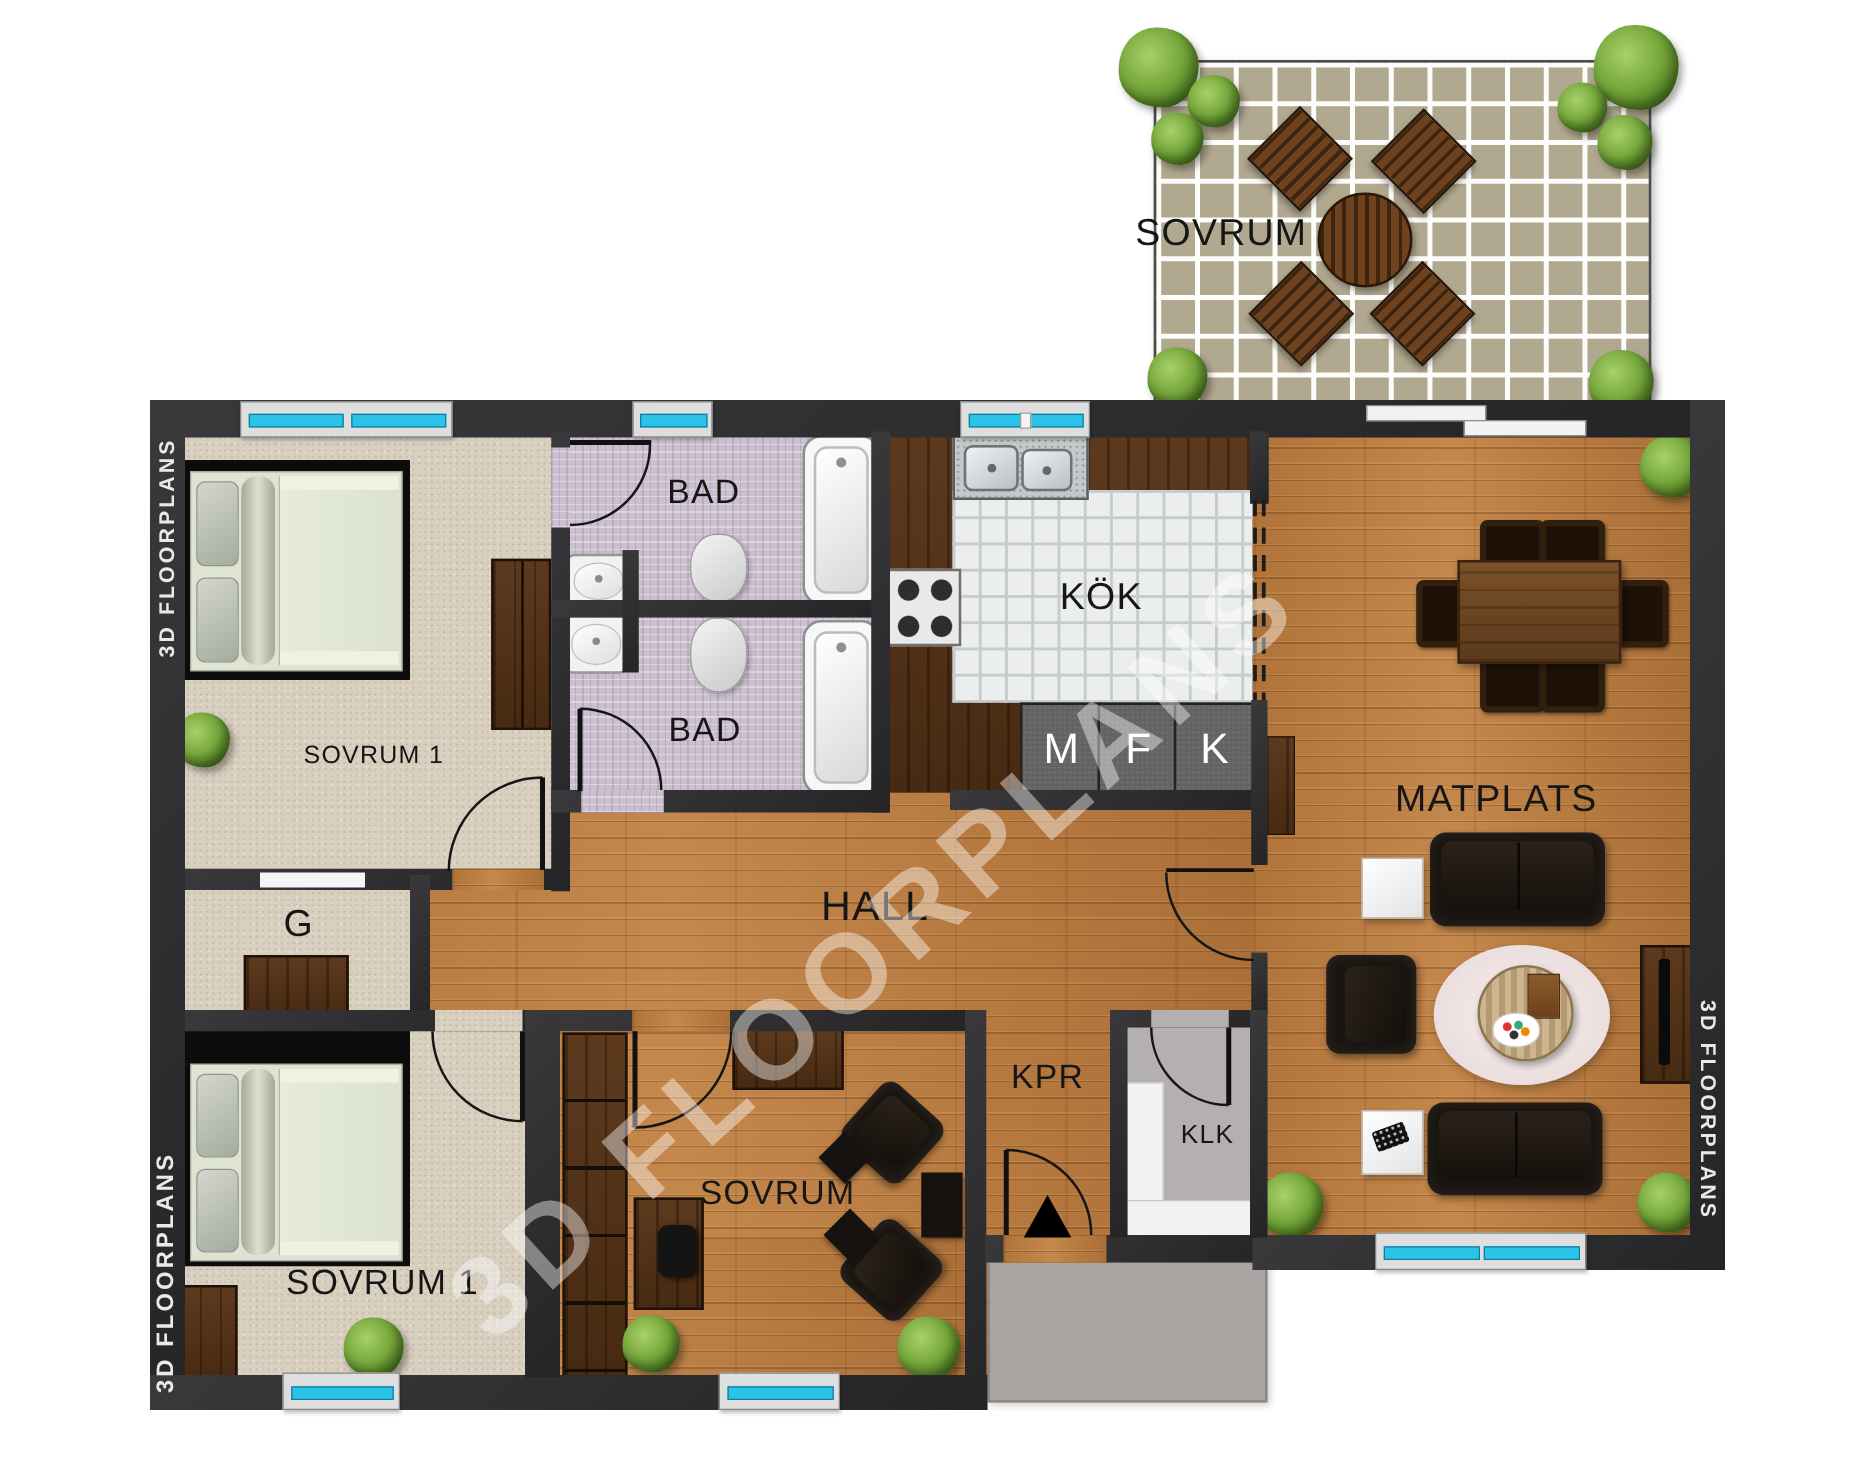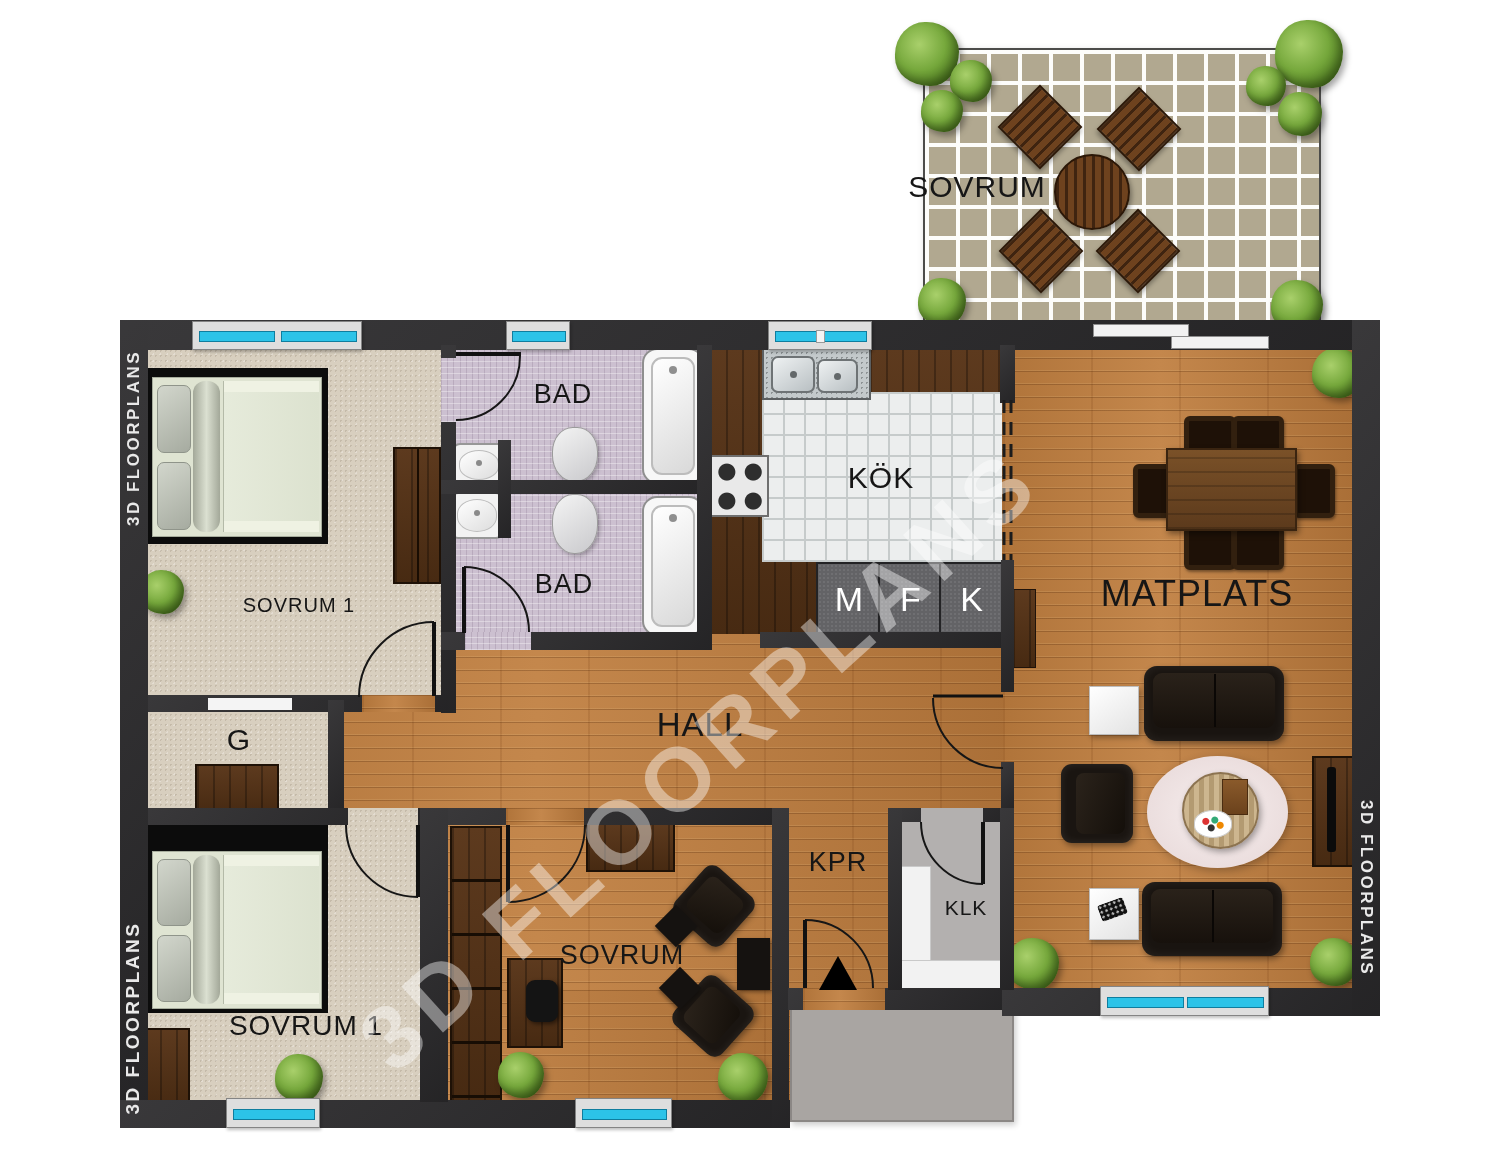--- a/index.html
+++ b/index.html
@@ -315,20 +315,20 @@
   <div class="rlabel zl" style="left:299px;top:605px;font-size:20px">SOVRUM 1</div>
   <div class="rlabel zl" style="left:306px;top:1026px;font-size:28px">SOVRUM 1</div>
   <div class="rlabel zl" style="left:563px;top:394px">BAD</div>
   <div class="rlabel zl" style="left:564px;top:584px">BAD</div>
   <div class="rlabel zl" style="left:881px;top:478px;font-size:30px">KÖK</div>
   <div class="rlabel zl" style="left:700px;top:725px;font-size:33px">HALL</div>
   <div class="rlabel zl" style="left:622px;top:955px">SOVRUM</div>
   <div class="rlabel zl" style="left:838px;top:862px">KPR</div>
   <div class="rlabel zl" style="left:966px;top:908px;font-size:21px">KLK</div>
   <div class="rlabel zl" style="left:239px;top:740px;font-size:30px">G</div>
-  <div class="rlabel zl" style="left:1197px;top:594px;font-size:36px">MATPLATS</div>
+  <div class="rlabel zl" style="left:1197px;top:640px;font-size:30px">MATPLATS</div>
 
   <div class="wm">3D FLOORPLANS</div>
   <div class="edge ze" style="left:134px;top:438px;transform:translate(-50%,-50%) rotate(-90deg)">3D FLOORPLANS</div>
   <div class="edge ze" style="left:133px;top:1018px;font-size:19px;transform:translate(-50%,-50%) rotate(-90deg)">3D FLOORPLANS</div>
   <div class="edge ze" style="left:1366px;top:888px;transform:translate(-50%,-50%) rotate(90deg)">3D FLOORPLANS</div>
 
 </div>
 
 </body></html>

